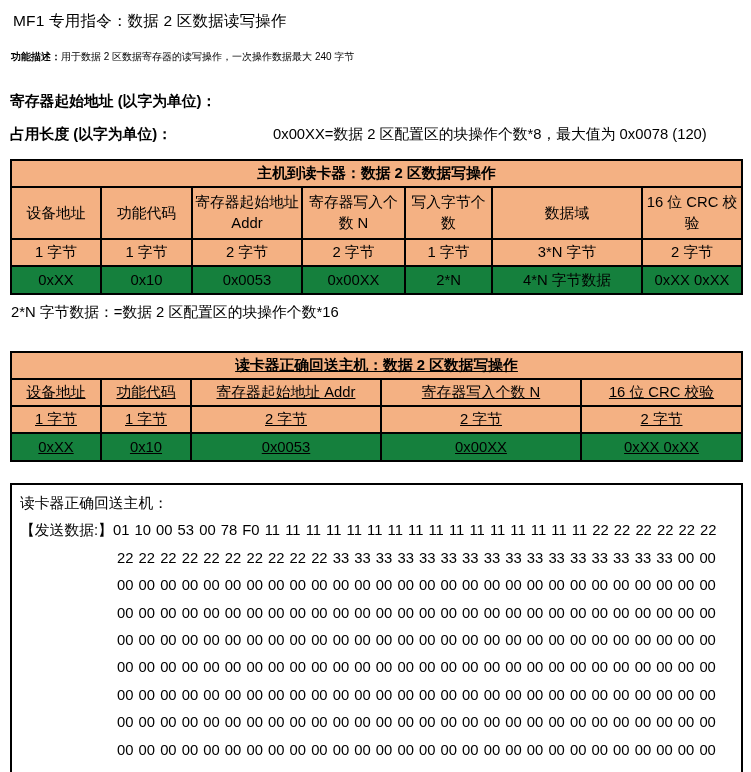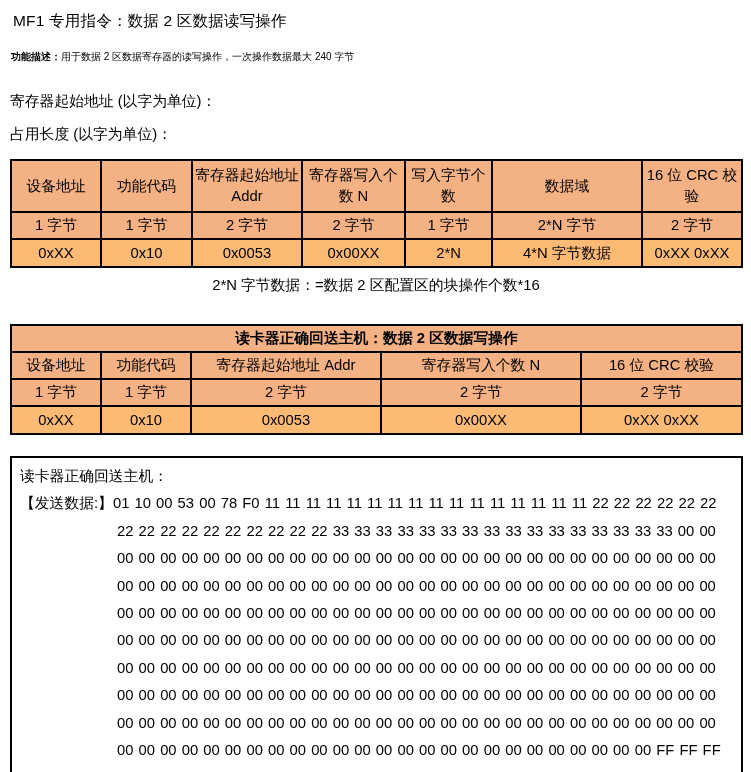--- a/index.html
+++ b/index.html
@@ -15,46 +15,46 @@
     font-size: 15.5px;
     font-weight: normal;
     margin: 3px 0 0 3px;
     letter-spacing: 0.2px;
   }
   .desc { font-size: 10px; margin: 18px 0 0 1px; }
   .desc .lbl { font-weight: bold; }
 
   .props { margin-top: 28px; }
   .prop-row { display: flex; font-size: 14.8px; margin-bottom: 14px; }
-  .prop-label { font-weight: normal; width: 263px; flex: 0 0 263px; }
+  .prop-label { font-weight: bold; width: 263px; flex: 0 0 263px; }
   .prop-value { flex: 1; }
 
   table {
     border-collapse: collapse;
     width: 731px;
     table-layout: fixed;
     font-size: 14.8px;
   }
   td {
     border: 2px solid #000;
     text-align: center;
     vertical-align: middle;
     padding: 2px 2px;
     line-height: 21px;
     overflow: hidden;
   }
   .orange { background: #F4B183; }
-  .blue   { background: #fdba74; }
+  .blue   { background: #15803d; }
   .tbl-title td { font-weight: bold; height: 26px; }
   .t1 { margin-top: 15px; }
   .t1 .hdr td { height: 52px; }
   .t1 .byte td { height: 26px; }
   .t1 .val td  { height: 28px; }
-  .note { font-size: 14.8px; margin: 8px 0 0 1px; text-align: center; }
-  .t2 { margin-top: 29px; }
+  .note { font-size: 14.8px; margin: 8px 0 0 1px; }
+  .t2 { margin-top: 29px; text-decoration: underline; }
   .t2 td { height: 26px; }
   .t2 .val td { height: 28px; }
 
   .example {
     border: 2px solid #000;
     margin-top: 21px;
     width: 733px;
     padding: 5px 8px 8px 8px;
     font-size: 14.8px;
     line-height: 27.4px;
@@ -72,50 +72,54 @@
   <div class="desc">
     <span class="lbl">功能描述：</span><span>用于数据 2 区数据寄存器的读写操作，一次操作数据最大 240 字节</span>
   </div>
 
   <div class="props">
     <div class="prop-row">
       <div class="prop-label">寄存器起始地址 (以字为单位)：</div>
     </div>
     <div class="prop-row">
       <div class="prop-label">占用长度 (以字为单位)：</div>
+      <div class="prop-value">0x00XX=数据 2 区配置区的块操作个数*8，最大值为 0x0078 (120)</div>
     </div>
   </div>
 
   <table class="t1">
     <colgroup>
       <col style="width:90px">
         <col style="width:91px">
         <col style="width:110px">
       <col style="width:103px">
         <col style="width:87px">
         <col style="width:150px">
         <col style="width:100px">
     </colgroup>
     <tbody>
+        <tr class="tbl-title">
+      <td colspan="7" class="orange">主机到读卡器：数据 2 区数据写操作</td>
+    </tr>
     <tr class="hdr">
       <td class="orange">设备地址</td>
       <td class="orange">功能代码</td>
       <td class="orange">寄存器起始地址 Addr</td>
       <td class="orange">寄存器写入个数 N</td>
       <td class="orange">写入字节个数</td>
       <td class="orange">数据域</td>
       <td class="orange">16 位 CRC 校验</td>
     </tr>
     <tr class="byte">
       <td class="orange">1 字节</td>
       <td class="orange">1 字节</td>
       <td class="orange">2 字节</td>
       <td class="orange">2 字节</td>
       <td class="orange">1 字节</td>
-      <td class="orange">2*N 字节</td>
+      <td class="orange">3*N 字节</td>
       <td class="orange">2 字节</td>
     </tr>
     <tr class="val">
       <td class="blue">0xXX</td>
       <td class="blue">0x10</td>
       <td class="blue">0x0053</td>
       <td class="blue">0x00XX</td>
       <td class="blue">2*N</td>
       <td class="blue">4*N 字节数据</td>
       <td class="blue">0xXX 0xXX</td>

